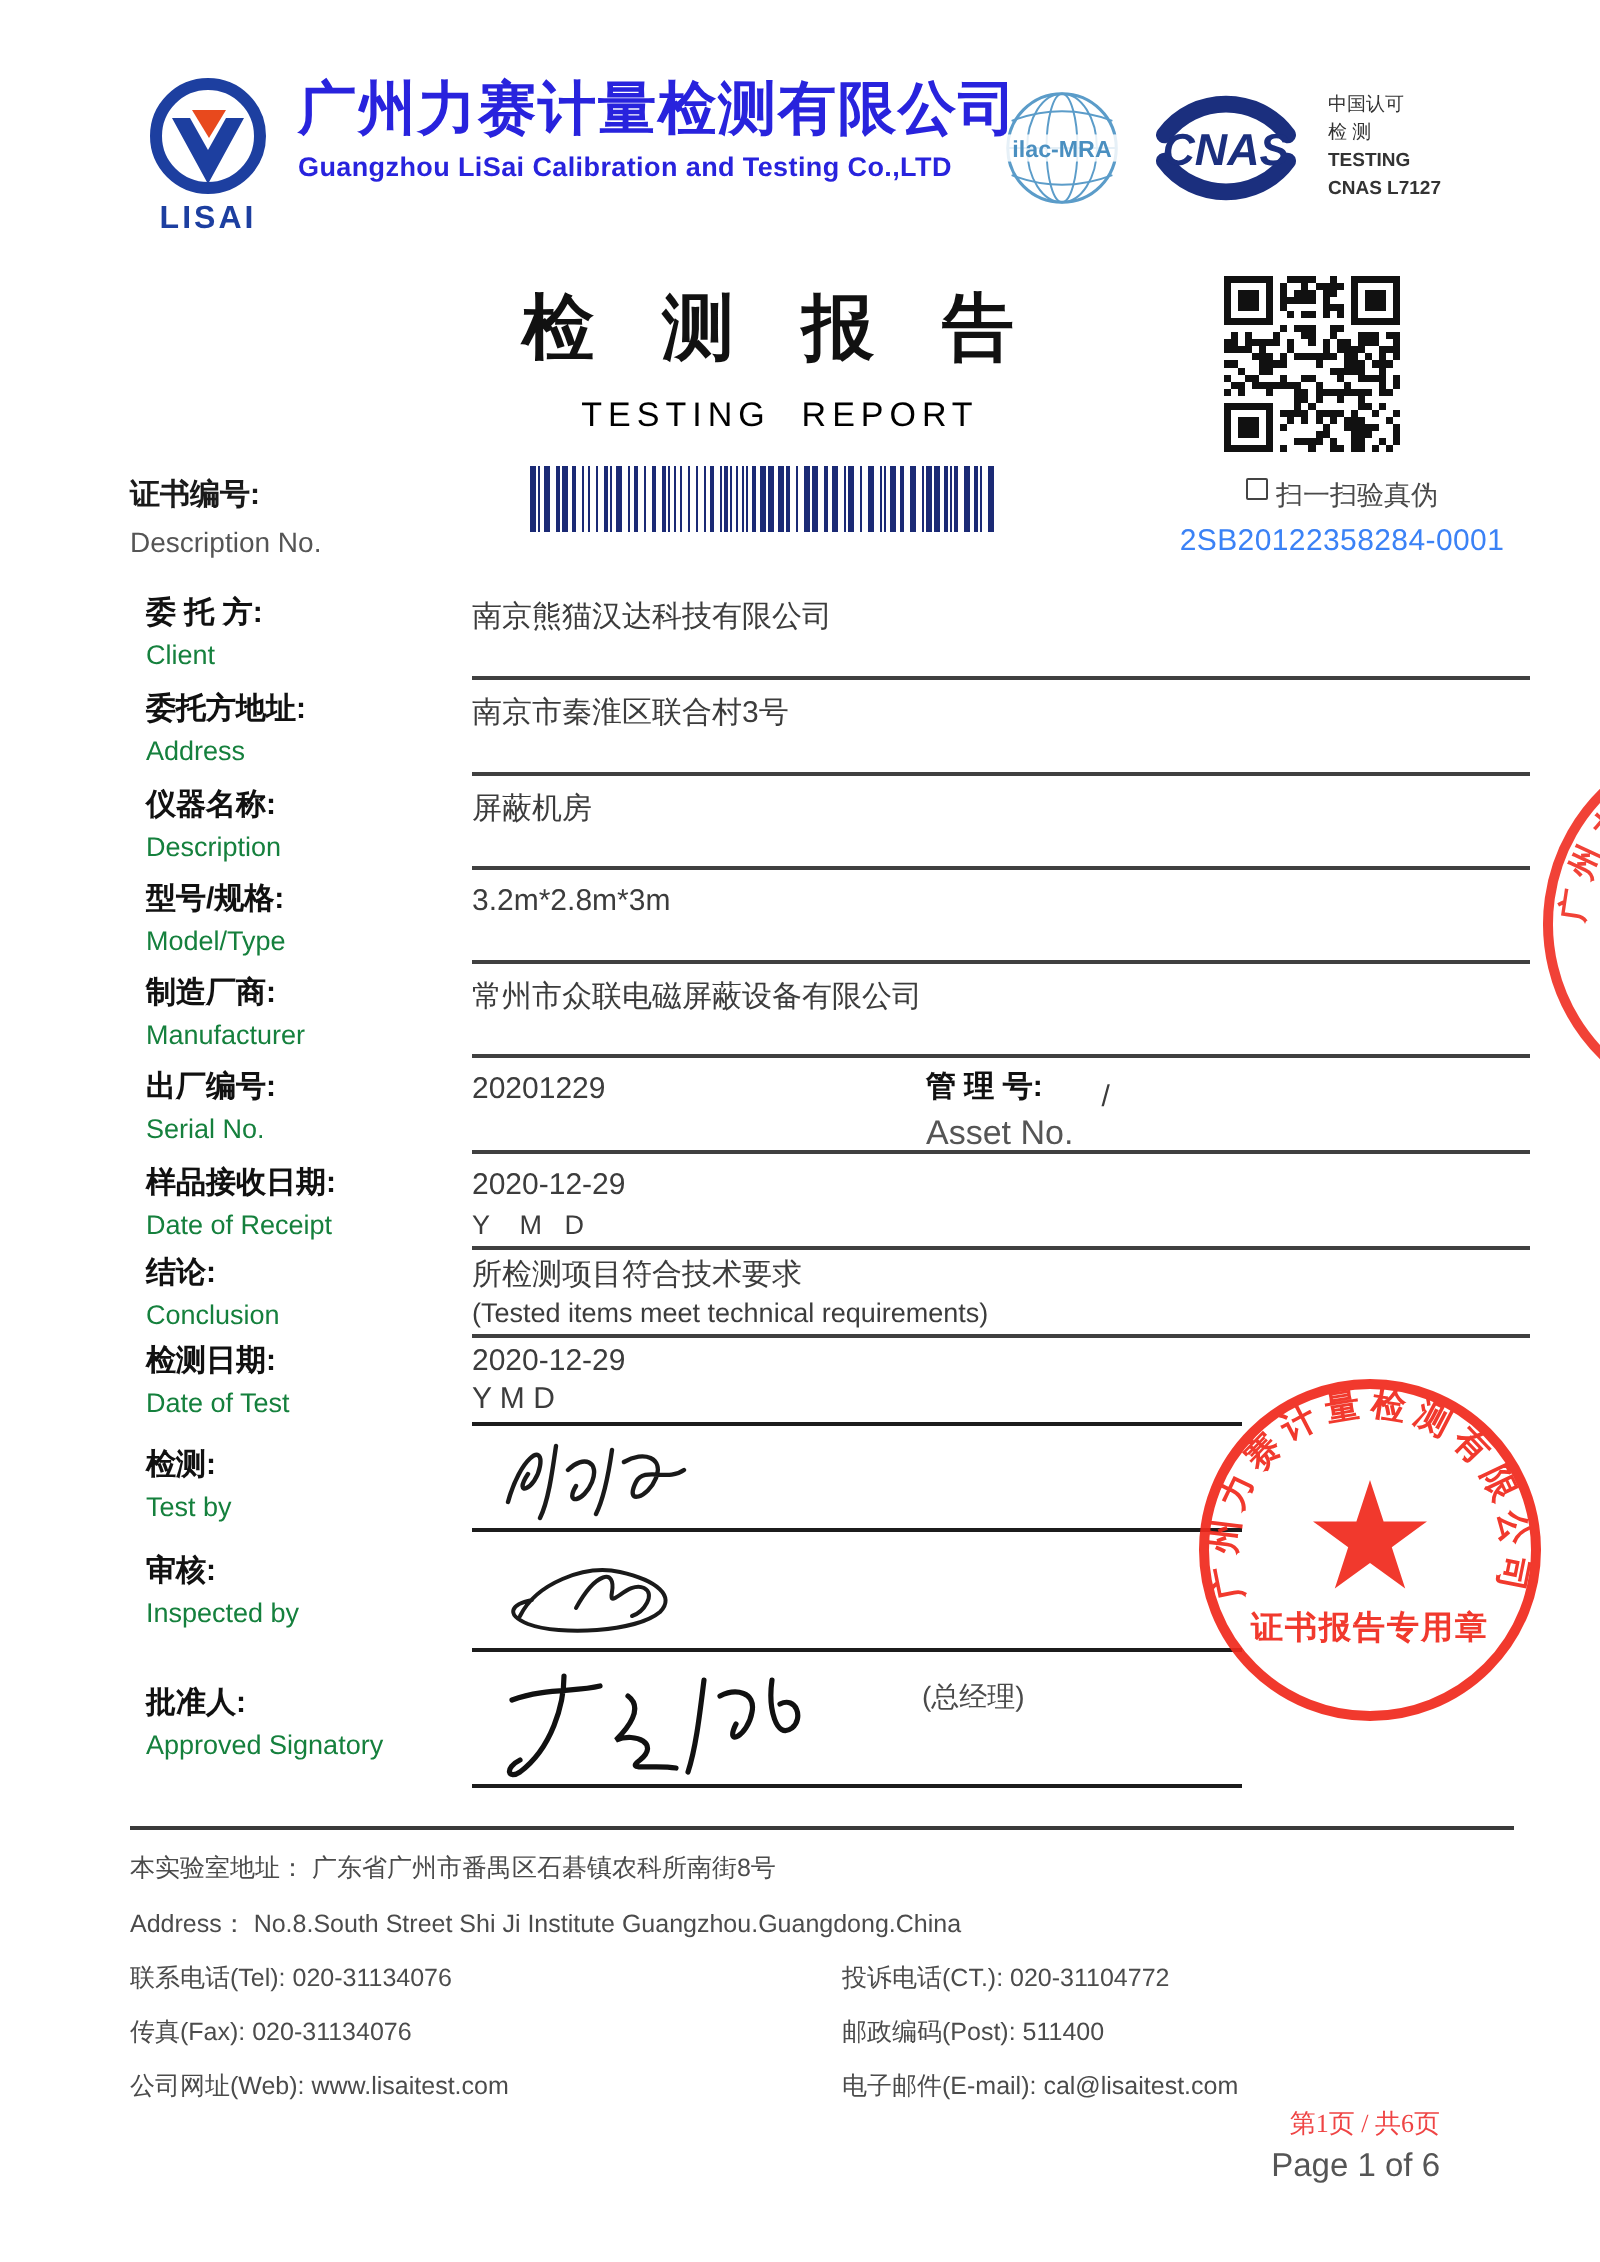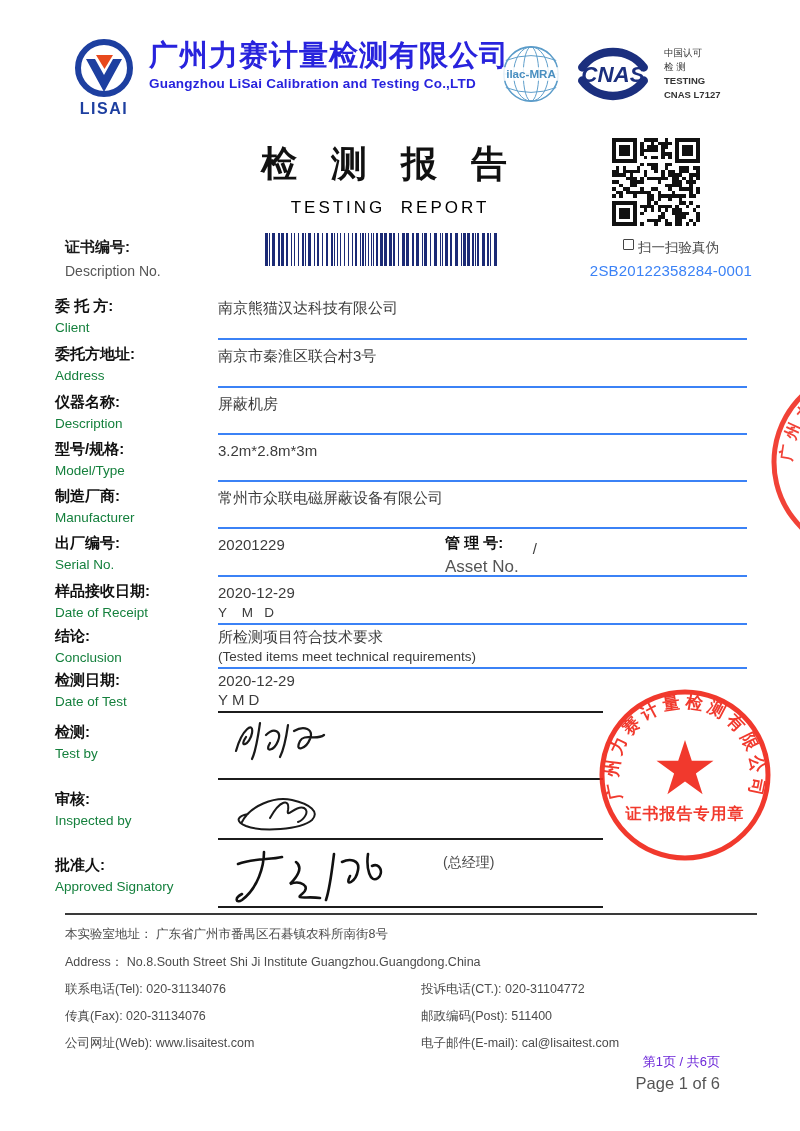--- a/index.html
+++ b/index.html
@@ -25,51 +25,51 @@
   
   .cert-row { position:absolute; left:65px; top:238px; width:692px; height:54px; }
   .cert-label-zh { font-size:15px; font-weight:bold; }
   .cert-label-en { font-size:14px; color:#555; margin-top:6px; }
   .barcode { position:absolute; left:200px; top:-5px; }
   .cert-right { position:absolute; left:520px; top:1px; width:172px; text-align:center; }
   .scan-line { font-size:13.5px; color:#4a4a4a; display:flex; align-items:flex-start; justify-content:center; gap:4px; }
   .scan-box { display:inline-block; width:11px; height:11px; border:1.6px solid #444; border-radius:1px; }
   .cert-number { font-size:15px; color:#3b82f6; margin-top:5px; letter-spacing:0.2px; }
   
-  .form { position:absolute; left:55px; top:292px; width:692px; }
+  .form { position:absolute; left:73px; top:292px; width:692px; }
   .frow { display:flex; }
   .flabel { width:163px; flex:none; padding-top:5px; }
   .flabel .zh { font-size:15px; font-weight:bold; white-space:pre; color:#111; }
   .flabel .en { font-size:13.5px; color:#15803d; margin-top:4px; }
-  .fval { flex:1; border-bottom:2px solid #3b82f6; padding-top:7px; font-size:15px; color:#3c3c3c; position:relative; }
+  .fval { flex:1; border-bottom:2px solid #404040; padding-top:7px; font-size:15px; color:#3c3c3c; position:relative; }
   .fval .sub { font-size:13.5px; margin-top:4px; white-space:pre; color:#3c3c3c; }
   .h48 { height:48px; } .h47 { height:47px; } .h44 { height:44px; }
   .asset-wrap { position:absolute; left:227px; top:5px; display:flex; gap:14px; }
   .asset-lbl .zh { font-size:15px; font-weight:bold; white-space:pre; color:#111; }
   .asset-lbl .en { font-size:17px; color:#555; margin-top:4px; }
   .asset-val { font-size:15px; color:#3c3c3c; padding-top:6px; }
   
   .sigrow { display:flex; }
   .sigrow .flabel { padding-top:10px; }
   .sigline { width:385px; flex:none; border-bottom:2px solid #1c1c1c; position:relative; }
   .sigrest { flex:1; position:relative; }
-  .sh53 { height:67px; } .sh60 { height:60px; } .sh68 { height:68px; }
+  .sh53 { height:53px; } .sh60 { height:60px; } .sh68 { height:68px; }
   .sig-svg { position:absolute; left:12px; }
   .role-note { position:absolute; left:225px; top:14px; font-size:14px; color:#4a4a4a; }
   .stamp-note { position:absolute; left:178px; top:16px; width:130px; text-align:center; font-size:14px; color:#4a4a4a; line-height:1.55; }
   
   .stamp-main { position:absolute; left:596px; top:686px; opacity:0.92; pointer-events:none; }
   .stamp-edge { position:absolute; left:766px; top:362px; opacity:0.88; pointer-events:none; }
   
   .footer { position:absolute; left:65px; top:913px; width:692px; border-top:2px solid #3a3a3a; padding-top:10px; font-size:12.5px; color:#4b4b4b; }
   .footer .line { margin-bottom:10px; line-height:1.45; }
   .fcols { display:flex; margin-bottom:10px; }
   .fcols .c1 { width:356px; flex:none; }
   .page-num { position:absolute; left:560px; top:1053px; width:160px; text-align:right; }
-  .page-num .zh { font-size:13px; color:#6d28d9; }
+  .page-num .zh { font-size:13px; color:#ef4444;font-family:Liberation Serif, serif; }
   .page-num .en { font-size:16.5px; color:#555; margin-top:3px; }
 </style>
 </head>
 <body>
 
 <div class="page">
 
   <div class="header-left">
     <svg width="72" height="82" viewBox="0 0 72 82">
       <circle cx="36" cy="32" r="26" fill="none" stroke="#1d3fa0" stroke-width="6"></circle>

